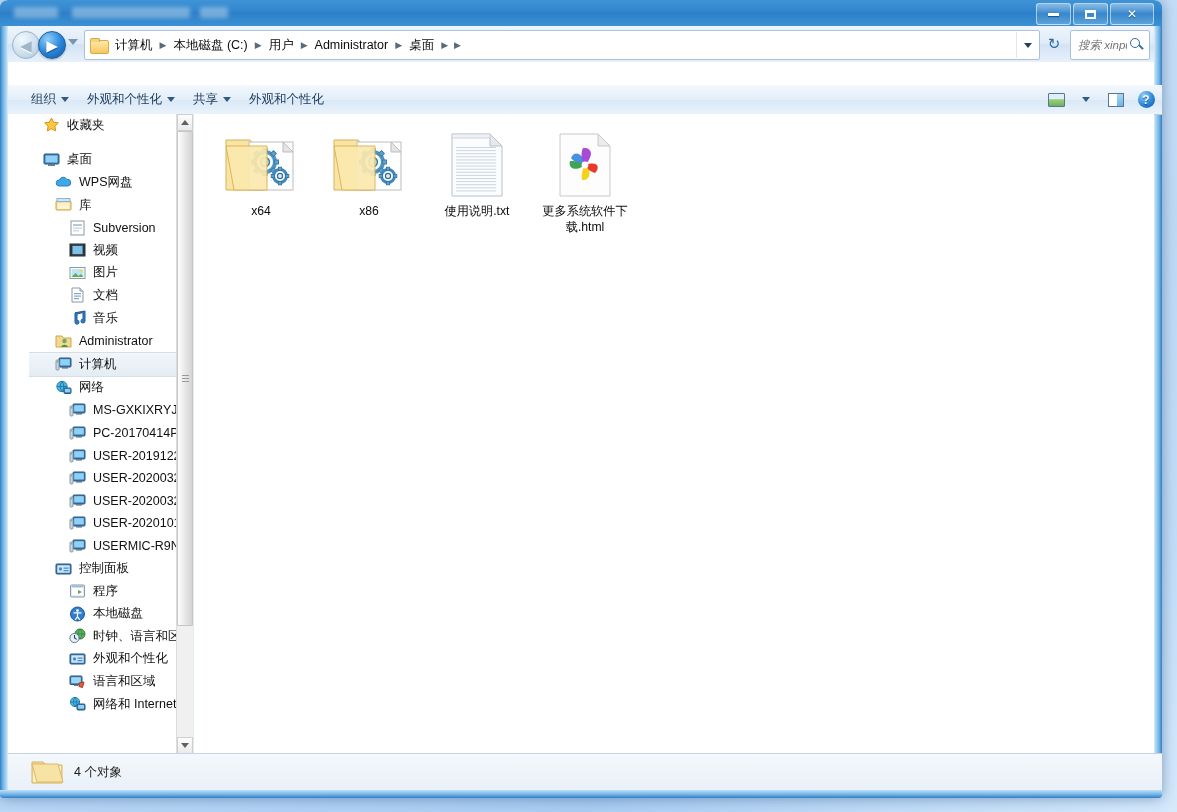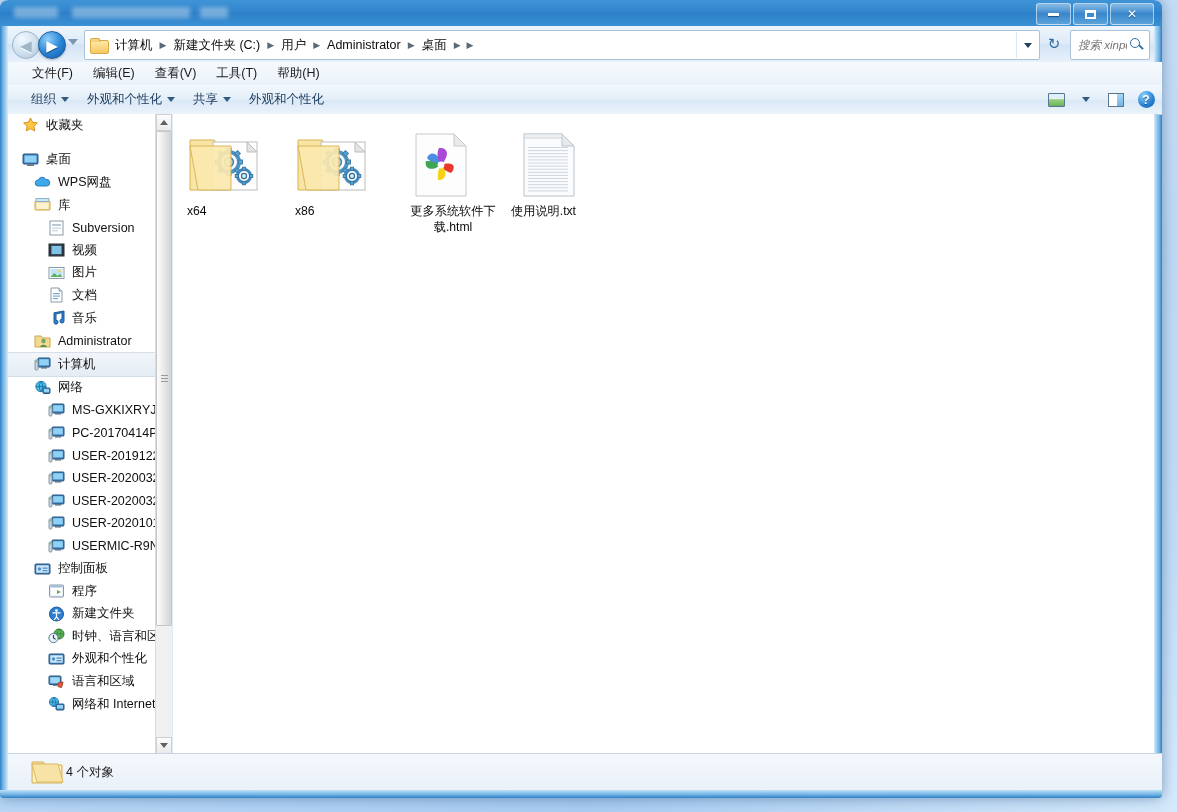--- a/index.html
+++ b/index.html
@@ -104,21 +104,21 @@
     background:linear-gradient(180deg,#dff0fb 45%,#9ad07a 46%,#6ab45a);box-sizing:border-box;}
   .paneico{width:16px;height:14px;border:1px solid #5a758f;box-sizing:border-box;background:#fff;display:flex;}
   .paneico:after{content:"";width:6px;background:linear-gradient(180deg,#a9d7f5,#6fb5e6);margin-left:auto;}
   .helpico{width:17px;height:17px;border-radius:50%;background:radial-gradient(circle at 34% 28%,#8fd0fb,#2a86d8 55%,#11549e);
     color:#fff;font-size:12px;font-weight:bold;display:flex;align-items:center;justify-content:center;
     text-shadow:0 1px 1px rgba(0,30,70,.6);}
 
   
   .main{position:absolute;left:0;top:88px;width:1146px;height:640px;background:#fff;display:flex;}
   .navpane{width:164px;height:640px;background:#fff;position:relative;overflow:hidden;
-    border-right:1px solid #e2eaf2;}
+    border-right:1px solid #e2eaf2;margin-left:21px;}
   .navlist{position:absolute;left:0;top:0;width:164px;}
   .navitem{display:flex;align-items:center;height:22.6px;padding-left:14px;cursor:pointer;
     font-size:12.5px;color:#101010;white-space:nowrap;}
   .navitem.selected{background:linear-gradient(180deg,#f2f6fa,#e4ecf4);border-top:1px solid #d4dfe9;border-bottom:1px solid #d4dfe9;}
   .navitem.lvl0{padding-left:14px;}
   .navitem.lvl1{padding-left:26px;}
   .navitem.lvl2{padding-left:40px;}
   .navitem.gap{margin-top:12px;}
   .ni-ico{width:17px;height:16px;margin-right:7px;flex:0 0 17px;position:relative;}
   .ni-label{overflow:hidden;}
@@ -132,30 +132,30 @@
   .sthumb{position:absolute;left:0;top:17px;width:16px;height:495px;
     background:linear-gradient(90deg,#fdfdfd,#e6e6e6 55%,#d4d4d4);
     border:1px solid #c6c6c6;box-sizing:border-box;border-radius:1px;cursor:pointer;}
   .sgrip{position:absolute;left:4px;top:50%;margin-top:-4px;width:7px;height:8px;}
   .sgrip span{display:block;height:1px;background:#9a9a9a;margin-bottom:2px;}
   .sbtn.down{position:absolute;bottom:0;left:0;}
 
   
   .content{flex:1;height:640px;background:#fff;position:relative;padding:14px 0 0 14px;}
   .items{display:flex;flex-wrap:wrap;align-content:flex-start;}
-  .fitem{width:106px;margin-right:2px;display:flex;flex-direction:column;align-items:flex-start;
+  .fitem{width:106px;margin-right:2px;display:flex;flex-direction:column;align-items:center;
     cursor:pointer;padding-top:4px;border-radius:2px;}
   .fthumb{width:76px;height:66px;position:relative;}
   .flabel{margin-top:6px;font-size:12.2px;color:#0c0c0c;text-align:center;line-height:15.5px;
     max-width:100px;word-break:break-all;}
 
   
   .statusbar{position:absolute;left:0;bottom:0;width:1146px;height:36px;
     background:linear-gradient(180deg,#f4f8fc 0%,#e9f0f8 100%);border-top:1px solid #c3d4e4;
-    display:flex;align-items:center;padding-left:22px;gap:2px;}
+    display:flex;align-items:center;padding-left:22px;gap:10px;}
   .st-folder{width:34px;height:28px;position:relative;}
   .st-text{font-size:12.5px;color:#1a1a1a;}
 </style>
 </head>
 <body>
 
 <div class="desk-glow"></div>
 
 <div class="window">
 
@@ -189,21 +189,21 @@
       <div class="navbtn fwd">
           <span class="arrow">▶</span>
         </div>
       <div class="histdd"></div>
 
       <div class="crumbbar">
         <div class="crumb-folder"></div>
         <div class="crumbs">
           <span class="crumb">计算机</span>
           <span class="chev">▶</span>
-          <span class="crumb">新建文件夹 (C:)</span>
+          <span class="crumb">本地磁盘 (C:)</span>
           <span class="chev">▶</span>
           <span class="crumb">用户</span>
           <span class="chev">▶</span>
           <span class="crumb">Administrator</span>
           <span class="chev">▶</span>
           <span class="crumb">桌面</span>
           <span class="chev">▶</span>
           <span class="chev">▶</span>
         </div>
         <div class="addr-dd">
@@ -214,27 +214,20 @@
       <div class="refresh">
           <span>↻</span>
         </div>
 
       <div class="searchbox">
         <input placeholder="搜索 xinpu..." style="">
         <span class="mag"></span>
       </div>
     </div>
 
-    <div class="menubar">
-      <div class="menuitem">文件(F)</div>
-      <div class="menuitem">编辑(E)</div>
-      <div class="menuitem">查看(V)</div>
-      <div class="menuitem">工具(T)</div>
-      <div class="menuitem">帮助(H)</div>
-    </div>
 
     <div class="toolbar">
       <div class="tbitem">
         <span>组织</span>
         <i class="caret"></i>
       </div>
       <div class="tbitem">
         <span>外观和个性化</span>
         <i class="caret"></i>
       </div>
@@ -452,21 +445,21 @@
                   <path d="M9 7 l4 2 -4 2Z" fill="#6aa55f"></path>
                 </svg></span>
               <span class="ni-label">程序</span>
             </div>
             <div class="navitem lvl2">
               <span class="ni-ico"><svg width="17" height="16" viewBox="0 0 17 16">
                   <circle cx="8.5" cy="8" r="7" fill="#2f7fd0" stroke="#1d5a99"></circle>
                   <circle cx="8.5" cy="4.6" r="1.4" fill="#fff"></circle>
                   <path d="M4.5 6.8 h8 M8.5 6.8 v4 l-2.4 3 M8.5 10.8 l2.4 3" stroke="#fff" stroke-width="1.2" fill="none"></path>
                 </svg></span>
-              <span class="ni-label">新建文件夹</span>
+              <span class="ni-label">本地磁盘</span>
             </div>
             <div class="navitem lvl2">
               <span class="ni-ico"><svg width="17" height="16" viewBox="0 0 17 16">
                   <circle cx="11" cy="6" r="5" fill="#5fb55f" stroke="#2f7f3a"></circle>
                   <path d="M6 6 h10 M11 1 a8 8 0 0 1 0 10 M11 1 a8 8 0 0 0 0 10" stroke="#2c7a37" stroke-width=".7" fill="none"></path>
                   <circle cx="5.5" cy="10" r="4.6" fill="#e8f1f8" stroke="#5d7a94"></circle>
                   <path d="M5.5 7 v3 l2.2 1.4" stroke="#20405e" stroke-width="1.1" fill="none"></path>
                 </svg></span>
               <span class="ni-label">时钟、语言和区域</span>
             </div>
@@ -573,35 +566,20 @@
                     <rect x="48.2" y="42.4" width="3.2" height="3.2"></rect>
                     <rect x="62.6" y="42.4" width="3.2" height="3.2"></rect>
                   </g>
                   <path d="M3 8 h24 l5 6 h10 v44 H3Z" fill="url(#none)" opacity="0"></path>
                   <path d="M3 14 l8 44 h33 V14Z" fill="#fbe9ae" opacity=".92" stroke="#d9b155"></path>
                 </svg></div>
               <div class="flabel">x86</div>
             </div>
             <div class="fitem">
               <div class="fthumb"><svg width="76" height="66" viewBox="0 0 76 66">
-                  <path d="M13 2 h38 l12 12 v50 H13Z" fill="#fdfdfd" stroke="#c8c8c8"></path>
-                  <path d="M51 2 l12 12 h-12Z" fill="#ebebeb" stroke="#c8c8c8"></path>
-                  <g transform="translate(38,33)">
-                    <path d="M0 0 C -2 -14 -12 -14 -14 -7 C -10 -2 -4 0 0 0Z" fill="#4a90e2"></path>
-                    <path d="M0 0 C 10 -11 6 -18 -2 -17 C -5 -11 -3 -4 0 0Z" fill="#a84ad6"></path>
-                    <path d="M0 0 C 14 -5 15 3 10 8 C 4 6 1 3 0 0Z" fill="#e8392c"></path>
-                    <path d="M0 0 C 8 8 4 16 -3 15 C -4 8 -2 3 0 0Z" fill="#f6d316"></path>
-                    <path d="M0 0 C -11 8 -17 2 -15 -4 C -9 -4 -3 -2 0 0Z" fill="#3fa552"></path>
-                    <circle cx="0" cy="0" r="3.4" fill="#fff"></circle>
-                  </g>
-                </svg></div>
-              <div class="flabel">更多系统软件下载.html</div>
-            </div>
-            <div class="fitem">
-              <div class="fthumb"><svg width="76" height="66" viewBox="0 0 76 66">
                   <path d="M13 2 h38 l12 12 v50 H13Z" fill="#fbfcfd" stroke="#b9c2ca"></path>
                   <path d="M51 2 l12 12 h-12Z" fill="#e6eaee" stroke="#b9c2ca"></path>
                   <rect x="13" y="2" width="38" height="4" fill="#eef1f4" stroke="#cdd4db"></rect>
                   <rect x="17" y="15" width="40" height="1" fill="#cdd6de"></rect>
                   <rect x="17" y="18.1" width="40" height="1" fill="#cdd6de"></rect>
                   <rect x="17" y="21.2" width="40" height="1" fill="#cdd6de"></rect>
                   <rect x="17" y="24.3" width="40" height="1" fill="#cdd6de"></rect>
                   <rect x="17" y="27.4" width="40" height="1" fill="#cdd6de"></rect>
                   <rect x="17" y="30.5" width="40" height="1" fill="#cdd6de"></rect>
                   <rect x="17" y="33.6" width="40" height="1" fill="#cdd6de"></rect>
@@ -609,20 +587,35 @@
                   <rect x="17" y="39.8" width="40" height="1" fill="#cdd6de"></rect>
                   <rect x="17" y="42.900000000000006" width="40" height="1" fill="#cdd6de"></rect>
                   <rect x="17" y="46" width="40" height="1" fill="#cdd6de"></rect>
                   <rect x="17" y="49.1" width="40" height="1" fill="#cdd6de"></rect>
                   <rect x="17" y="52.2" width="40" height="1" fill="#cdd6de"></rect>
                   <rect x="17" y="55.300000000000004" width="40" height="1" fill="#cdd6de"></rect>
                   <rect x="17" y="58.4" width="40" height="1" fill="#cdd6de"></rect>
                 </svg></div>
               <div class="flabel">使用说明.txt</div>
             </div>
+            <div class="fitem">
+              <div class="fthumb"><svg width="76" height="66" viewBox="0 0 76 66">
+                  <path d="M13 2 h38 l12 12 v50 H13Z" fill="#fdfdfd" stroke="#c8c8c8"></path>
+                  <path d="M51 2 l12 12 h-12Z" fill="#ebebeb" stroke="#c8c8c8"></path>
+                  <g transform="translate(38,33)">
+                    <path d="M0 0 C -2 -14 -12 -14 -14 -7 C -10 -2 -4 0 0 0Z" fill="#4a90e2"></path>
+                    <path d="M0 0 C 10 -11 6 -18 -2 -17 C -5 -11 -3 -4 0 0Z" fill="#a84ad6"></path>
+                    <path d="M0 0 C 14 -5 15 3 10 8 C 4 6 1 3 0 0Z" fill="#e8392c"></path>
+                    <path d="M0 0 C 8 8 4 16 -3 15 C -4 8 -2 3 0 0Z" fill="#f6d316"></path>
+                    <path d="M0 0 C -11 8 -17 2 -15 -4 C -9 -4 -3 -2 0 0Z" fill="#3fa552"></path>
+                    <circle cx="0" cy="0" r="3.4" fill="#fff"></circle>
+                  </g>
+                </svg></div>
+              <div class="flabel">更多系统软件下载.html</div>
+            </div>
           </div>
       </div>
     </div>
 
     <div class="statusbar">
       <div class="st-folder">
         <svg width="34" height="28" viewBox="0 0 34 28">
           <path d="M2 4 h11 l3 3 h16 v18 H2 Z" fill="#f4dc9a" stroke="#d9b45c" stroke-width="1"></path>
           <path d="M3 8 h28 v16 H3 Z" fill="#fdf0c4"></path>
           <path d="M2 6 l5 18 h26 l-5 -18 Z" fill="#f8e3a6" stroke="#dcb863" stroke-width="1"></path>

